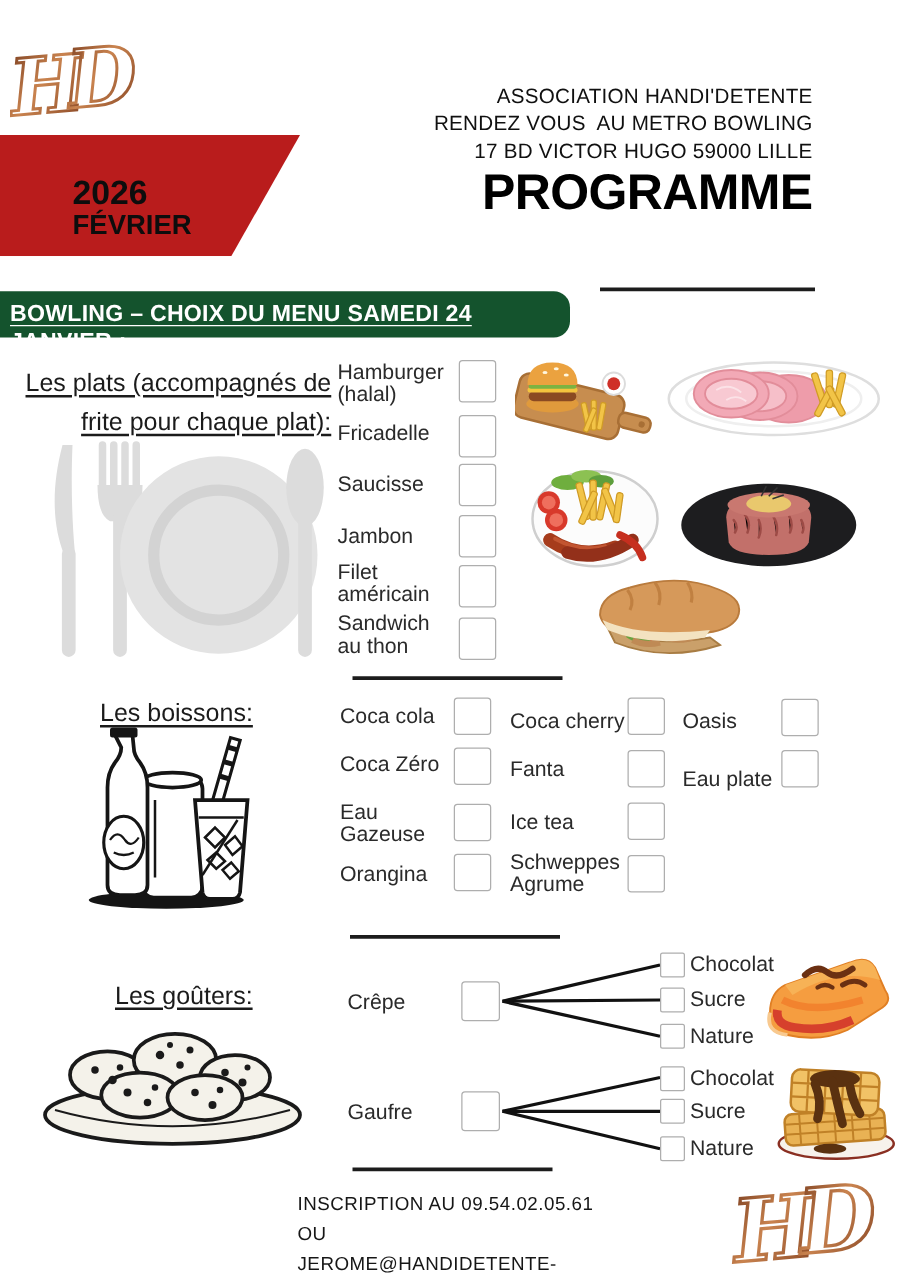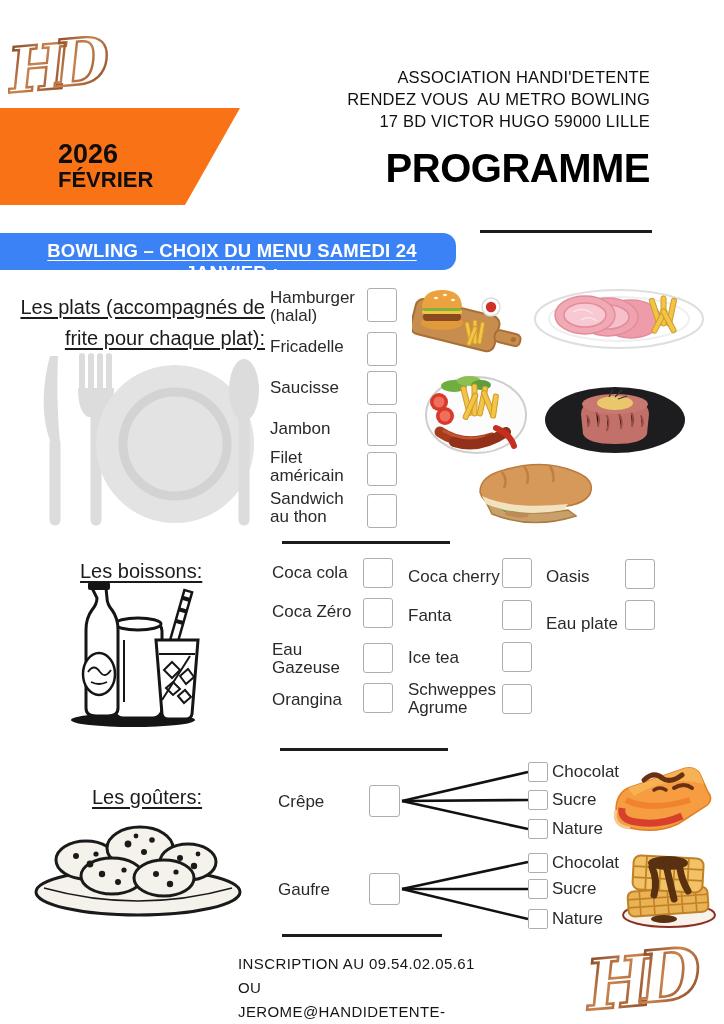--- a/index.html
+++ b/index.html
@@ -10,24 +10,24 @@
   .cb{display:block;background:#fff;border:1.6px solid #aeaeae;border-radius:3px;box-sizing:border-box;}
   .cb.big{width:30px;height:34px;}
   .cb.med{width:30px;height:30px;}
   .cb.med2{width:31px;height:32px;}
   .cb.sm{width:20px;height:20px;border-radius:2px;}
   .title{font-size:20px;color:#1b1b1b;text-decoration:underline;text-underline-offset:3px;}
   .divider{height:3px;background:#1c1c1c;}
   .hdr-small{font-size:16.5px;font-weight:500;letter-spacing:.2px;color:#101010;line-height:22px;text-align:right;}
   .pre{white-space:pre;}
   .programme{font-size:40px;font-weight:700;letter-spacing:-.5px;line-height:44px;color:#000;}
-  .date-banner{background:#f97316;clip-path:polygon(0 0,100% 0,calc(100% - 55px) 100%,0 100%);}
+  .date-banner{background:#b91c1c;clip-path:polygon(0 0,100% 0,calc(100% - 55px) 100%,0 100%);}
   .date-year{font-size:27px;font-weight:800;line-height:27px;color:#0d0d0d;}
   .date-month{font-size:22px;font-weight:800;line-height:24px;color:#0d0d0d;}
-  .menu-banner{background:#3b82f6;border-radius:0 13px 13px 0;text-align:center;}
+  .menu-banner{background:#14532d;border-radius:0 13px 13px 0;}
   .menu-banner span{font-size:18.5px;font-weight:700;color:#fff;text-decoration:underline;text-underline-offset:3px;letter-spacing:.2px;}
   .footer-line{font-size:15px;font-weight:500;letter-spacing:.4px;line-height:24px;color:#161616;text-align:left;}
 </style>
 </head>
 <body>
 
 <svg class="abs" style="left:8px;top:28px" width="104" height="72" viewBox="0 0 104 72">
   <defs>
     <linearGradient id="copper" x1="0" y1="0" x2="1" y2="1">
       <stop offset="0" stop-color="#6e3318"></stop>
@@ -43,21 +43,21 @@
 
 <div class="abs date-banner" style="left:0;top:108px;width:240px;height:97px">
   <div class="abs date-year" style="left:58px;top:33px">2026</div>
   <div class="abs date-month" style="left:58px;top:60px">FÉVRIER</div>
 </div>
 
 <div class="abs" style="right:74px;top:66px;width:330px">
   <div class="hdr-small">ASSOCIATION HANDI'DETENTE</div>
   <div class="hdr-small pre">RENDEZ VOUS  AU METRO BOWLING</div>
   <div class="hdr-small">17 BD VICTOR HUGO 59000 LILLE</div>
-  <div class="programme" style="text-align:right;margin-top:14px">PROGRAMME</div>
+  <div class="programme" style="text-align:right;margin-top:0">PROGRAMME</div>
 </div>
 
 <div class="abs menu-banner" style="left:0;top:233px;width:456px;height:37px">
   <span class="abs" style="left:8px;top:7px">BOWLING – CHOIX DU MENU SAMEDI 24 JANVIER :</span>
 </div>
 <div class="abs divider" style="left:480px;top:230px;width:172px"></div>
 
 <div class="abs" style="left:15px;top:292px;width:250px;text-align:right">
   <div class="title" style="line-height:31px">Les plats (accompagnés de</div>
   <div class="title" style="line-height:31px">frite pour chaque plat):</div>

